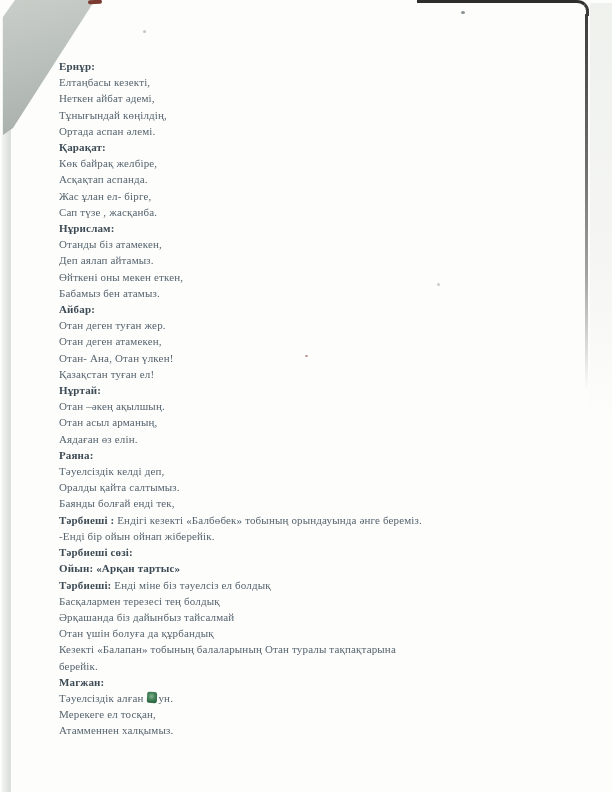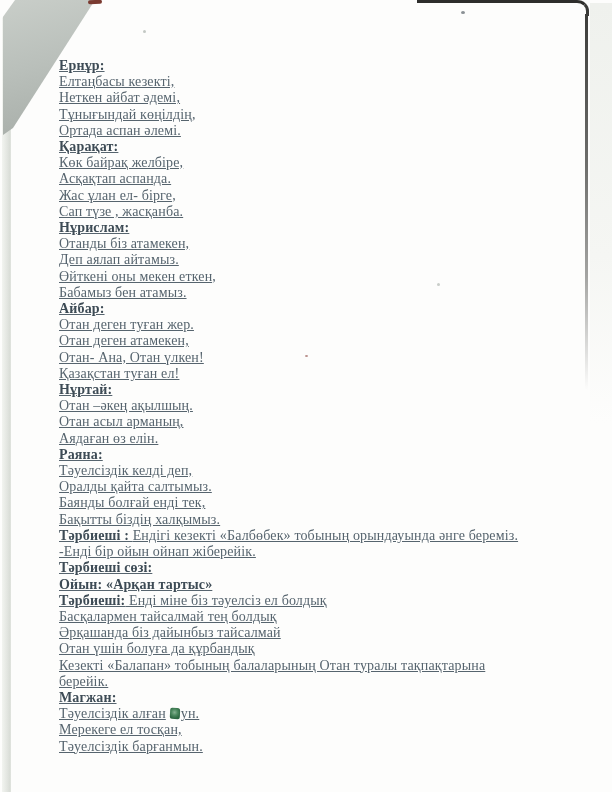--- a/index.html
+++ b/index.html
@@ -49,22 +49,22 @@
     background: #7a3a30; border-radius: 2px; transform: rotate(-3deg);
   }
   .speck { position: absolute; border-radius: 50%; }
   .speck-1 { left: 461px; top: 11px; width: 4px; height: 3px; background: #8a9094; }
   .speck-2 { left: 143px; top: 30px; width: 3px; height: 3px; background: #c3c8c4; }
   .speck-3 { left: 437px; top: 283px; width: 3px; height: 3px; background: #c9cdc9; }
   .speck-4 { left: 305px; top: 355px; width: 3px; height: 2px; background: #b98f8a; }
   
   .text-block {
     position: absolute; left: 59px; top: 58px; width: 500px;
-    font-size: 14px; line-height: 16.2px;
-    color: #56646e; letter-spacing: 0.15px; text-decoration: underline;
+    font-size: 11px; line-height: 16.2px;
+    color: #56646e; letter-spacing: 0.15px;
     -webkit-font-smoothing: antialiased;
   }
   .line { white-space: nowrap; }
   .line .b {
     font-weight: bold; color: #3d4b55;
   }
   .green-ink-blot {
     display: inline-block; width: 10px; height: 11px;
     margin: 0 1px 0 4px; vertical-align: -1px;
     background: radial-gradient(circle at 45% 40%, #86b192 0%, #4d8a60 35%, #2d6842 70%);
@@ -111,30 +111,29 @@
       <div class="line"><span>Отан- Ана, Отан үлкен!</span></div>
       <div class="line"><span>Қазақстан туған ел!</span></div>
       <div class="line"><span class="b">Нұртай:</span></div>
       <div class="line"><span>Отан –әкең ақылшың.</span></div>
       <div class="line"><span>Отан асыл арманың,</span></div>
       <div class="line"><span>Аядаған өз елін.</span></div>
       <div class="line"><span class="b">Раяна:</span></div>
       <div class="line"><span>Тәуелсіздік келді деп,</span></div>
       <div class="line"><span>Оралды қайта салтымыз.</span></div>
       <div class="line"><span>Баянды болғай енді тек,</span></div>
-      <div class="line"><span>Бақытты біздің халқымыз.</span></div>
       <div class="line"><span class="b">Тәрбиеші :</span> <span>Ендігі кезекті «Балбөбек» тобының орындауында әнге береміз.</span></div>
       <div class="line"><span>-Енді бір ойын ойнап жіберейік.</span></div>
       <div class="line"><span class="b">Тәрбиеші сөзі:</span></div>
       <div class="line"><span class="b">Ойын: «Арқан тартыс»</span></div>
       <div class="line"><span class="b">Тәрбиеші:</span> <span>Енді міне біз тәуелсіз ел болдық</span></div>
-      <div class="line"><span>Басқалармен тайсалмай тең болдық</span></div>
+      <div class="line"><span>Басқалармен терезесі тең болдық</span></div>
       <div class="line"><span>Әрқашанда біз дайынбыз тайсалмай</span></div>
       <div class="line"><span>Отан үшін болуға да құрбандық</span></div>
       <div class="line"><span>Кезекті «Балапан» тобының балаларының Отан туралы тақпақтарына</span></div>
       <div class="line"><span>берейік.</span></div>
       <div class="line"><span class="b">Магжан:</span></div>
       <div class="line"><span>Тәуелсіздік алған</span><span class="green-ink-blot"></span><span>ун.</span></div>
       <div class="line"><span>Мерекеге ел тосқан,</span></div>
-      <div class="line"><span>Тәуелсіздік барғанмын.</span></div>
+      <div class="line"><span>Атамменнен халқымыз.</span></div>
     </div>
 
 </div>
 
 </body></html>

